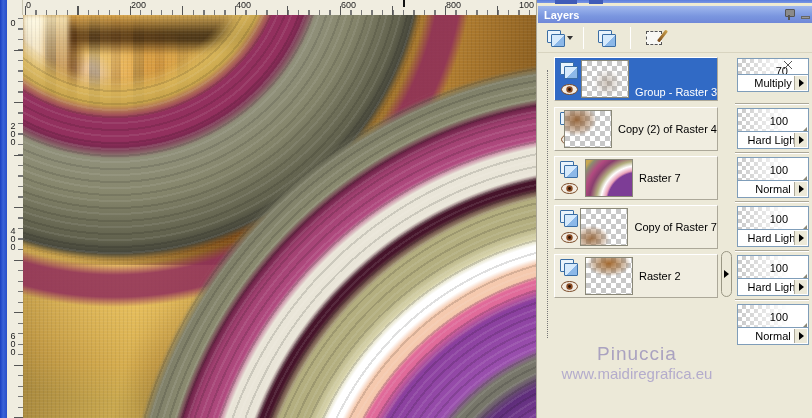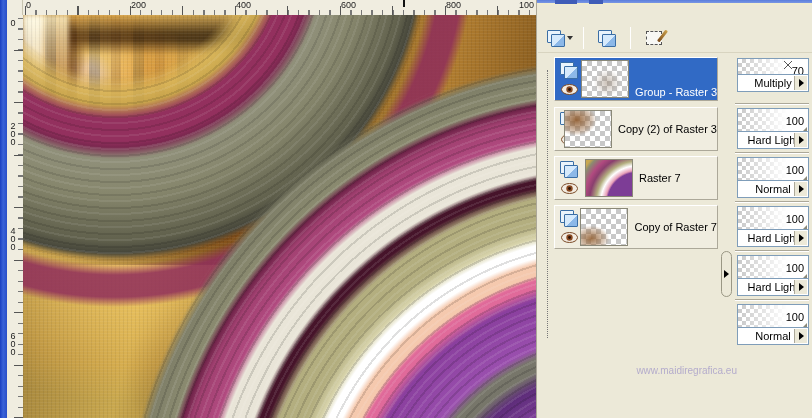--- a/index.html
+++ b/index.html
@@ -130,35 +130,35 @@
       radial-gradient(circle at -15% -20%, #c9a84e 0 40%, #93305e 46%, #86866c 55%, #60604c 75%, transparent 80%); }
   .t4::after { background:radial-gradient(50% 45% at 22% 82%, rgba(150,100,55,.9), rgba(150,100,55,.3) 60%, transparent 80%); }
   .t5::after { background:radial-gradient(60% 45% at 50% 15%, rgba(160,100,40,.95), rgba(140,90,40,.35) 60%, transparent 80%); }
   .t6::after { background:
       radial-gradient(60% 55% at 50% 45%, rgba(200,150,60,.9), rgba(120,70,20,.6) 70%),
       linear-gradient(120deg,#6b5a20,#9a7428 35%,#4a2c0a 70%,#7a4a14); }
   .lname { margin-left:6px; color:#000; white-space:nowrap; }
 
   
   .wm1 { position:absolute; left:0; width:200px; text-align:center; top:343px; font-size:19px; color:#aaa2c0; letter-spacing:1px; }
-  .wm2 { position:absolute; left:0; width:200px; text-align:right; top:365px; font-size:10px; color:#b4accc; }
+  .wm2 { position:absolute; left:0; width:200px; text-align:center; top:365px; font-size:15px; color:#b4accc; }
 
   
   .splitter { position:absolute; left:183px; top:55px; width:14px; height:298px; }
   .split-handle { position:absolute; left:1px; top:196px; width:11px; height:46px; border:1px solid #9a9784; border-radius:6px; background:#ece9d8;
     display:flex; align-items:center; justify-content:center; }
   .split-arrow { width:0; height:0; border-top:4px solid transparent; border-bottom:4px solid transparent; border-left:5px solid #000; }
 
   
   .rrow-sep { position:absolute; left:198px; width:74px; height:2px; border-top:1px solid #aca899; border-bottom:1px solid #fff; }
   .op-box { position:absolute; left:200px; width:72px; height:26px; border:1px solid #7f9db9; background-color:#fff;
     background-image:linear-gradient(90deg, rgba(255,255,255,0) 0, #fff 70%),
       linear-gradient(45deg,#c8c8c8 25%,transparent 25% 75%,#c8c8c8 75%),linear-gradient(45deg,#c8c8c8 25%,transparent 25% 75%,#c8c8c8 75%);
     background-size:100% 100%,8px 8px,8px 8px; background-position:0 0,0 0,4px 4px;
-    display:flex; align-items:center; justify-content:flex-end; padding-right:4px; color:#000; }
+    display:flex; align-items:center; justify-content:flex-end; padding-right:20px; color:#000; }
   .op-slider { position:absolute; top:2px; width:0; height:0; border-left:4px solid transparent; border-right:4px solid transparent; border-bottom:7px solid transparent; }
   .op-slider::before { content:""; position:absolute; left:-4px; top:0; width:8px; height:8px;
      background:linear-gradient(135deg, transparent 45%, #555 45% 55%, transparent 55%), linear-gradient(225deg, transparent 45%, #555 45% 55%, transparent 55%); }
   .corner-grip { position:absolute; right:1px; bottom:1px; width:0; height:0; border-bottom:5px solid #8a8878; border-left:5px solid transparent; }
   .blend-box { position:absolute; left:200px; width:72px; height:18px; border:1px solid #7f9db9; background:#fff;
     display:flex; align-items:center; justify-content:center; color:#000; }
   .blend-arrow-btn { position:absolute; right:1px; top:1px; bottom:1px; width:13px; background:#ece9d8; border-left:1px solid #aca899;
     display:flex; align-items:center; justify-content:center; }
   .blend-arrow-btn::after { content:""; width:0; height:0; border-top:4px solid transparent; border-bottom:4px solid transparent; border-left:5px solid #000; }
 </style>
@@ -196,20 +196,27 @@
   <div class="art-ringTL"></div>
   <div class="art-ringsBR"></div>
 </div>
 
 <div class="panel">
   <div class="panel-topstrip">
     <div class="stub" style="left:18px;width:22px"></div>
     <div class="stub" style="left:52px;width:14px"></div>
   </div>
 
+  <div class="titlebar">
+    <span>Layers</span>
+    <span class="tb-icons">
+      <span class="pin-icon"></span>
+      <span class="min-icon"></span>
+    </span>
+  </div>
 
   <div class="ptoolbar">
     <span class="tool-btn">
       <span class="pgicon"></span>
       <span class="drop-arrow"></span>
     </span>
     <span class="tool-sep"></span>
     <span class="tool-btn">
       <span class="pgicon">
           <span class="del-x">✕</span>
@@ -238,21 +245,21 @@
   <div class="layer-item" style="top:107px">
     <span class="li-icons">
       <span class="pgicon"></span>
       <svg class="eye" width="17" height="11" viewBox="0 0 17 11">
           <ellipse cx="8.5" cy="5.5" rx="8" ry="5" fill="#f3ece2" stroke="#7a4a28"></ellipse>
           <circle cx="8.5" cy="5.5" r="3.2" fill="#8a4a22"></circle>
           <circle cx="8.5" cy="5.5" r="1.4" fill="#2a1206"></circle>
         </svg>
     </span>
     <span class="thumb t2"></span>
-    <span class="lname">Copy (2) of Raster 3</span>
+    <span class="lname">Copy (2) of Raster 4</span>
   </div>
   <div class="layer-item" style="top:156px">
     <span class="li-icons">
       <span class="pgicon"></span>
       <svg class="eye" width="17" height="11" viewBox="0 0 17 11">
           <ellipse cx="8.5" cy="5.5" rx="8" ry="5" fill="#f3ece2" stroke="#7a4a28"></ellipse>
           <circle cx="8.5" cy="5.5" r="3.2" fill="#8a4a22"></circle>
           <circle cx="8.5" cy="5.5" r="1.4" fill="#2a1206"></circle>
         </svg>
     </span>
@@ -264,21 +271,34 @@
       <span class="pgicon"></span>
       <svg class="eye" width="17" height="11" viewBox="0 0 17 11">
           <ellipse cx="8.5" cy="5.5" rx="8" ry="5" fill="#f3ece2" stroke="#7a4a28"></ellipse>
           <circle cx="8.5" cy="5.5" r="3.2" fill="#8a4a22"></circle>
           <circle cx="8.5" cy="5.5" r="1.4" fill="#2a1206"></circle>
         </svg>
     </span>
     <span class="thumb t4"></span>
     <span class="lname">Copy of Raster 7</span>
   </div>
-
+  <div class="layer-item" style="top:254px">
+    <span class="li-icons">
+      <span class="pgicon"></span>
+      <svg class="eye" width="17" height="11" viewBox="0 0 17 11">
+          <ellipse cx="8.5" cy="5.5" rx="8" ry="5" fill="#f3ece2" stroke="#7a4a28"></ellipse>
+          <circle cx="8.5" cy="5.5" r="3.2" fill="#8a4a22"></circle>
+          <circle cx="8.5" cy="5.5" r="1.4" fill="#2a1206"></circle>
+        </svg>
+    </span>
+    <span class="thumb t5"></span>
+    <span class="lname">Raster 2</span>
+  </div>
+
+  <div class="wm1">Pinuccia</div>
   <div class="wm2">www.maidiregrafica.eu</div>
 
   <div class="splitter">
     <div class="split-handle">
       <span class="split-arrow"></span>
     </div>
   </div>
 
   <div class="op-box" style="top:58px">
     <span class="op-slider" style="left:46px"></span>

